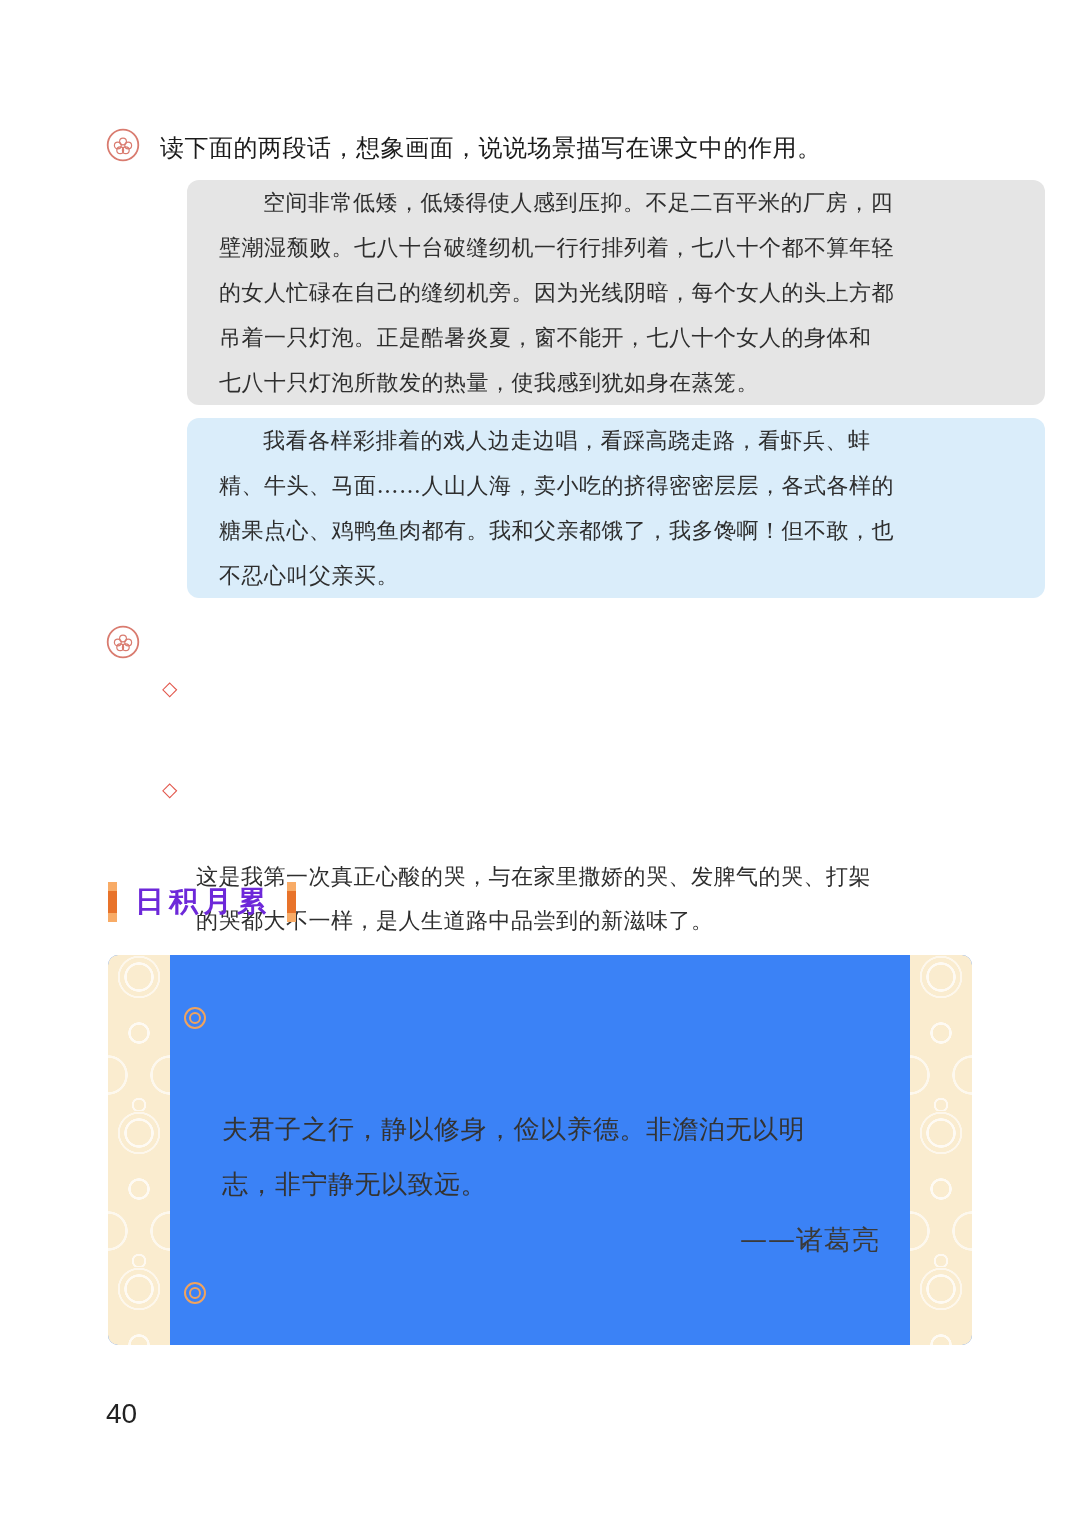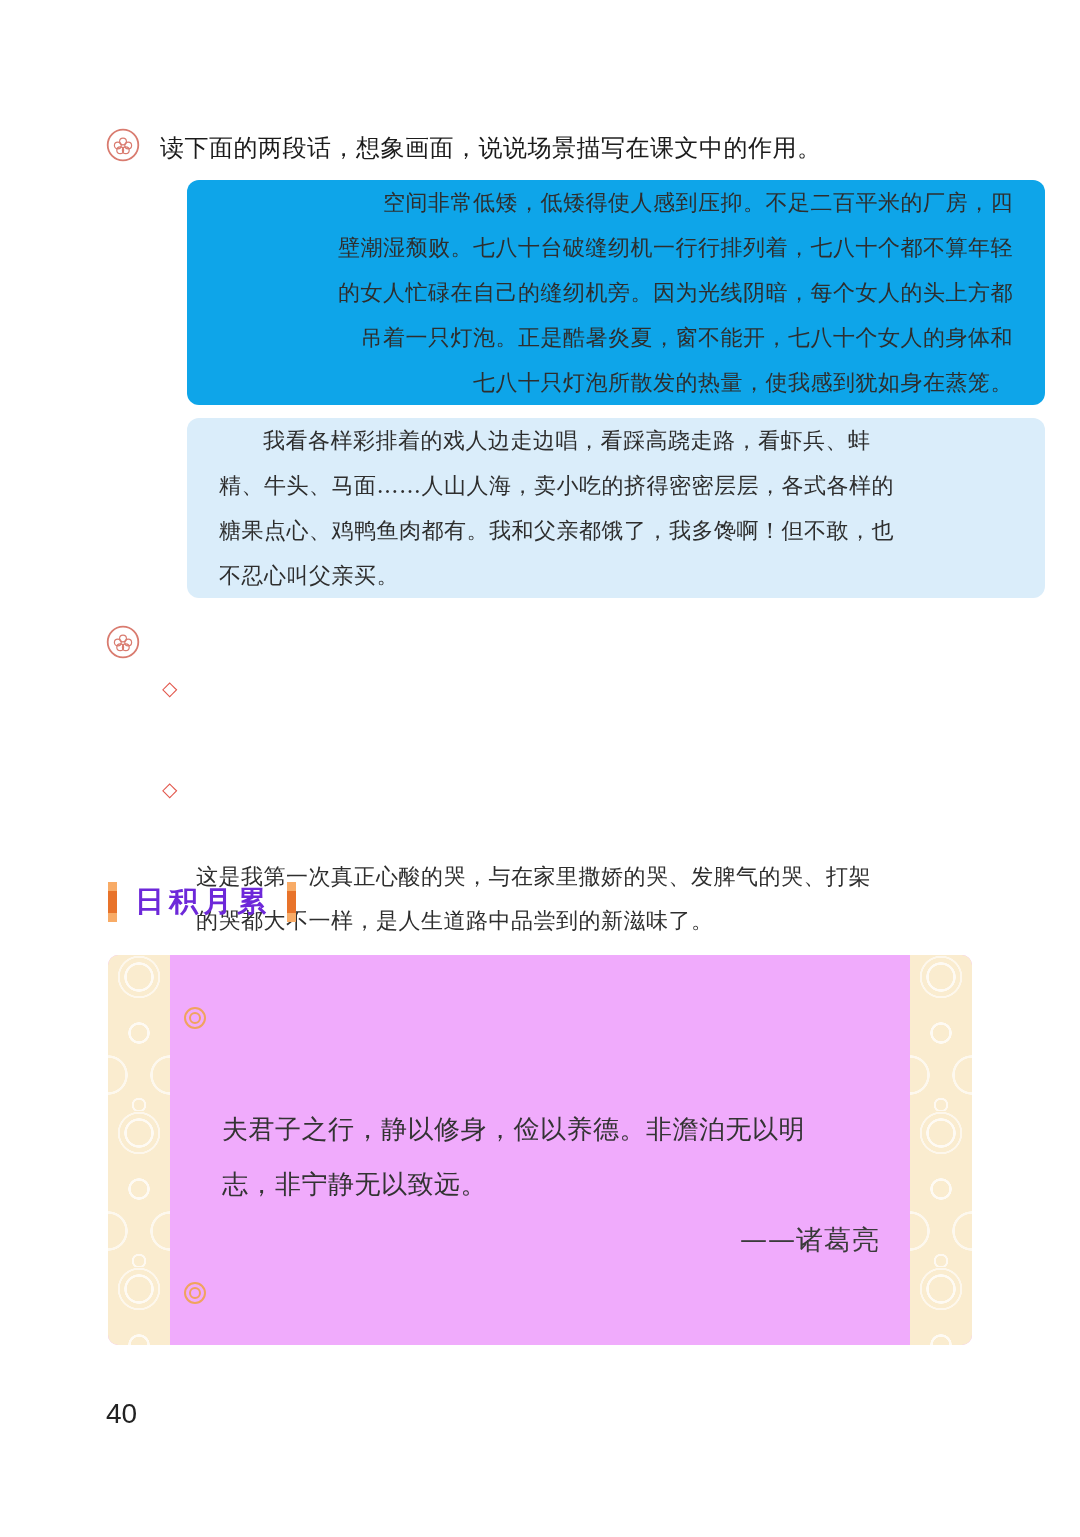--- a/index.html
+++ b/index.html
@@ -23,21 +23,21 @@
   .excerpt{
     position:absolute;left:187px;width:858px;
     box-sizing:border-box;
     border-radius:12px;
     padding:0px 32px;
     font-size:22px;line-height:45px;letter-spacing:0.5px;
     color:#2e2e2e;
     white-space:pre-line;
     text-indent:2em;
   }
-  .excerpt.green{top:180px;background:#0ea5e9;text-align:right;}
+  .excerpt.green{top:180px;background:#e5e5e5;}
   .excerpt.blue{top:418px;background:#daedfa;}
   
   .examples{position:absolute;left:160px;top:666px;width:840px;}
   .example{
     position:relative;
     padding-left:36px;
     font-size:22px;line-height:44px;letter-spacing:0.5px;
     color:#2e2e2e;white-space:pre-line;
     margin-bottom:13px;
   }
@@ -58,21 +58,21 @@
   .accum-title{
     font-family:"Liberation Sans", sans-serif;
     font-weight:bold;font-size:29px;color:#6d28d9;
     letter-spacing:5px;
     margin:0 16px 0 18px;
   }
   
   .accum-box{
     position:absolute;left:108px;top:955px;
     width:864px;height:390px;
-    background:#f0abfc;border-radius:10px;
+    background:#3b82f6;border-radius:10px;
     overflow:hidden;
   }
   .strip{
     position:absolute;top:0;bottom:0;width:62px;
     background-color:#faeccf;
     background-image:
       radial-gradient(circle at 31px 22px, rgba(255,255,255,0) 12px, rgba(255,255,255,.75) 12.5px, rgba(255,255,255,.75) 14.5px, rgba(255,255,255,0) 15px),
       radial-gradient(circle at 31px 22px, rgba(255,255,255,0) 19px, rgba(255,255,255,.6) 19.5px, rgba(255,255,255,.6) 21px, rgba(255,255,255,0) 21.5px),
       radial-gradient(circle at 31px 78px, rgba(255,255,255,0) 8px, rgba(255,255,255,.75) 8.5px, rgba(255,255,255,.75) 10.5px, rgba(255,255,255,0) 11px),
       radial-gradient(circle at 0px 120px, rgba(255,255,255,0) 17px, rgba(255,255,255,.65) 17.5px, rgba(255,255,255,.65) 19.5px, rgba(255,255,255,0) 20px),

